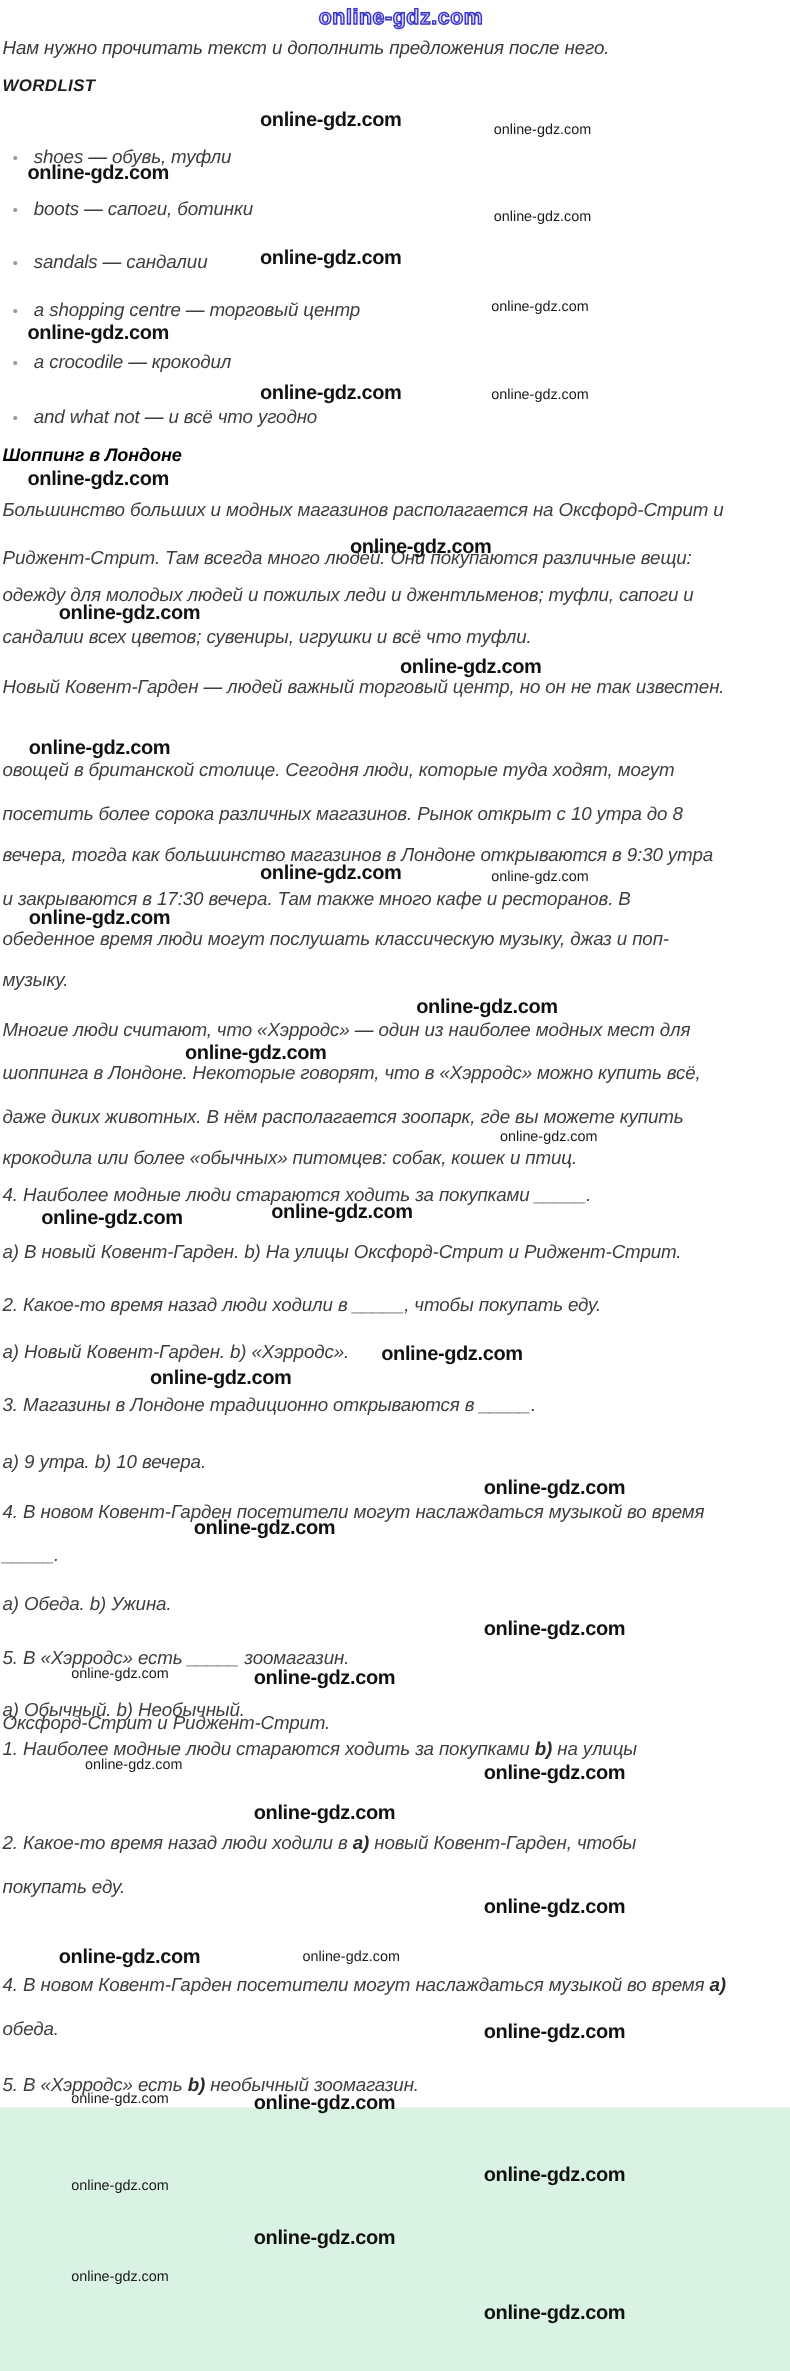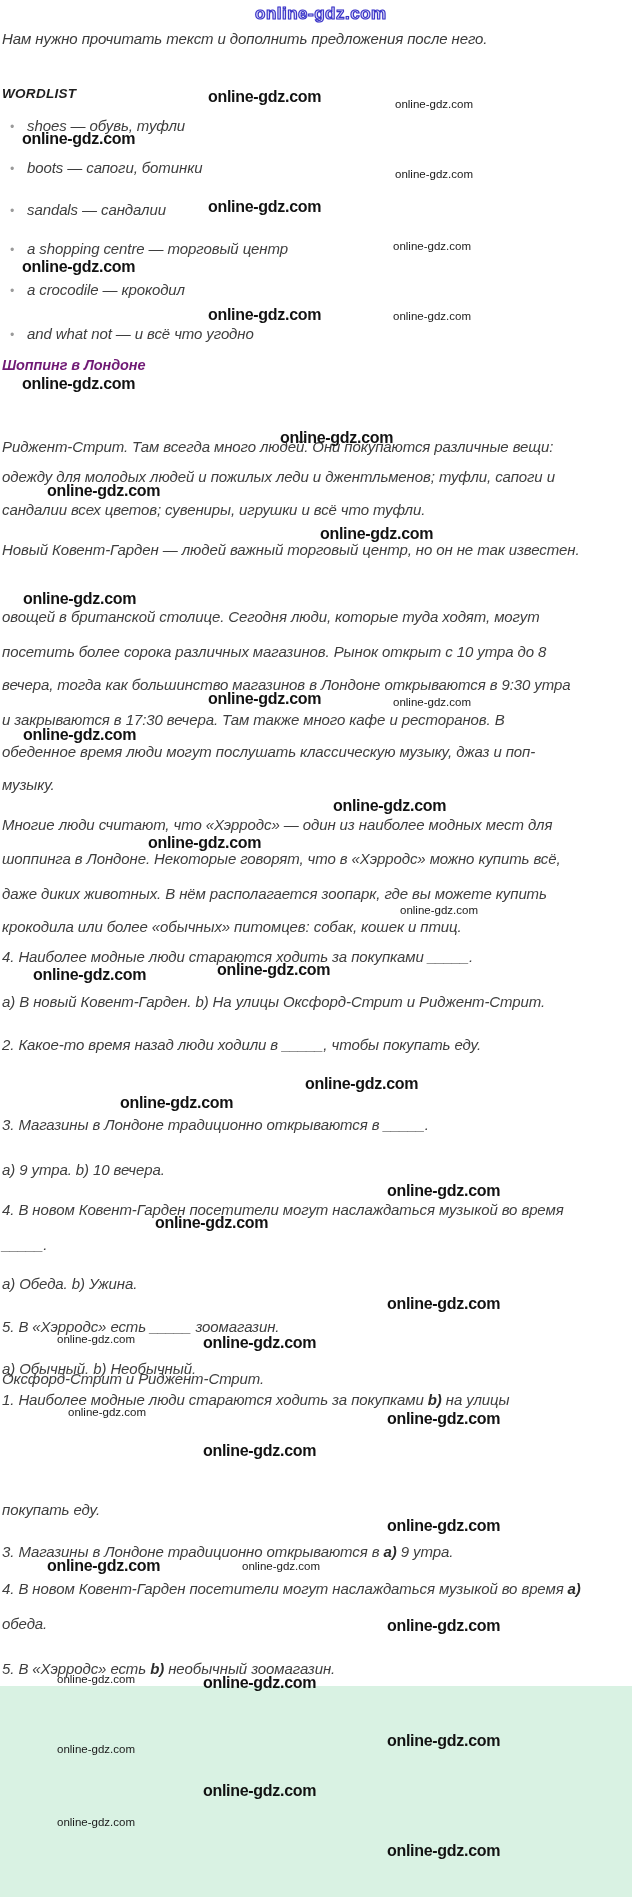--- a/index.html
+++ b/index.html
@@ -6,22 +6,22 @@
   body{
     width:632px;height:1897px;position:relative;overflow:hidden;
     font-family:"Liberation Sans","DejaVu Sans",sans-serif;
   }
   .page{position:absolute;inset:0;}
   .line{
     position:absolute;left:2px;white-space:nowrap;
     font-size:15px;line-height:1.2;color:#3e3e3e;letter-spacing:-0.1px;font-style:italic;
   }
   .intro{color:#3a3a3a;}
-  .wordlist-title{font-weight:700;font-size:13.5px;color:#1e1e1e;letter-spacing:0.3px;margin-top:25px;}
-  .story-title{font-weight:700;font-size:14.5px;color:#701a75;}
+  .wordlist-title{font-weight:700;font-size:13.5px;color:#1e1e1e;letter-spacing:0.3px;}
+  .story-title{font-weight:700;font-size:14.5px;color:#000000;}
   .wl{left:10px;}
   .wl .bullet{display:inline-block;width:17px;color:#9a9a9a;font-size:12px;}
   .ans b{font-weight:700;color:#2c2c2c;}
   
   .logo-wm{
     position:absolute;left:255px;top:4px;white-space:nowrap;
     font-size:17px;font-weight:700;letter-spacing:0.5px;
     color:#d8d7f5;-webkit-text-stroke:1.1px #3a34c8;text-shadow:0 0 1px #3a34c8;
   }
   .b-wm{position:absolute;white-space:nowrap;font-weight:700;font-size:16px;color:#121212;letter-spacing:-0.3px;}
@@ -42,50 +42,52 @@
 
   <div class="line wl" style="top:117px"><span class="bullet">•</span><span>shoes — обувь, туфли</span></div>
   <div class="line wl" style="top:159px"><span class="bullet">•</span><span>boots — сапоги, ботинки</span></div>
   <div class="line wl" style="top:201px"><span class="bullet">•</span><span>sandals — сандалии</span></div>
   <div class="line wl" style="top:240px"><span class="bullet">•</span><span>a shopping centre — торговый центр</span></div>
   <div class="line wl" style="top:281px"><span class="bullet">•</span><span>a crocodile — крокодил</span></div>
   <div class="line wl" style="top:325px"><span class="bullet">•</span><span>and what not — и всё что угодно</span></div>
 
   <div class="line story-title" style="top:357px">Шоппинг в Лондоне</div>
 
+  <div class="line" style="top:400px">Большинство больших и модных магазинов располагается на Оксфорд-Стрит и</div>
   <div class="line" style="top:438px">Риджент-Стрит. Там всегда много людей. Они покупаются различные вещи:</div>
   <div class="line" style="top:468px">одежду для молодых людей и пожилых леди и джентльменов; туфли, сапоги и</div>
   <div class="line" style="top:501px">сандалии всех цветов; сувениры, игрушки и всё что туфли.</div>
   <div class="line" style="top:541px">Новый Ковент-Гарден — людей важный торговый центр, но он не так известен.</div>
   <div class="line" style="top:608px">овощей в британской столице. Сегодня люди, которые туда ходят, могут</div>
   <div class="line" style="top:643px">посетить более сорока различных магазинов. Рынок открыт с 10 утра до 8</div>
   <div class="line" style="top:676px">вечера, тогда как большинство магазинов в Лондоне открываются в 9:30 утра</div>
   <div class="line" style="top:711px">и закрываются в 17:30 вечера. Там также много кафе и ресторанов. В</div>
   <div class="line" style="top:743px">обеденное время люди могут послушать классическую музыку, джаз и поп-</div>
   <div class="line" style="top:776px">музыку.</div>
   <div class="line" style="top:816px">Многие люди считают, что «Хэрродс» — один из наиболее модных мест для</div>
   <div class="line" style="top:850px">шоппинга в Лондоне. Некоторые говорят, что в «Хэрродс» можно купить всё,</div>
   <div class="line" style="top:885px">даже диких животных. В нём располагается зоопарк, где вы можете купить</div>
   <div class="line" style="top:918px">крокодила или более «обычных» питомцев: собак, кошек и птиц.</div>
 
   <div class="line" style="top:948px">4. Наиболее модные люди стараются ходить за покупками _____.</div>
   <div class="line" style="top:993px">a) В новый Ковент-Гарден. b) На улицы Оксфорд-Стрит и Риджент-Стрит.</div>
   <div class="line" style="top:1036px">2. Какое-то время назад люди ходили в _____, чтобы покупать еду.</div>
+  <div class="line" style="top:1073px">a) Новый Ковент-Гарден. b) «Хэрродс».</div>
   <div class="line" style="top:1116px">3. Магазины в Лондоне традиционно открываются в _____.</div>
   <div class="line" style="top:1161px">a) 9 утра. b) 10 вечера.</div>
   <div class="line" style="top:1201px">4. В новом Ковент-Гарден посетители могут наслаждаться музыкой во время</div>
   <div class="line" style="top:1236px">_____.</div>
   <div class="line" style="top:1275px">a) Обеда. b) Ужина.</div>
   <div class="line" style="top:1318px">5. В «Хэрродс» есть _____ зоомагазин.</div>
   <div class="line" style="top:1360px">a) Обычный. b) Необычный.</div>
 
   <div class="line ans" style="top:1391px"><span>1. Наиболее модные люди стараются ходить за покупками </span><b>b)</b><span> на улицы</span></div>
   <div class="line ans" style="top:1370px"><span>Оксфорд-Стрит и Риджент-Стрит.</span><b></b><span></span></div>
+  <div class="line ans" style="top:1466px"><span>2. Какое-то время назад люди ходили в </span><b>a)</b><span> новый Ковент-Гарден, чтобы</span></div>
   <div class="line ans" style="top:1501px"><span>покупать еду.</span><b></b><span></span></div>
-  <div class="line ans" style="top:1543px"><span>3. Магазины в Лондоне традиционно открываются в </span><b>a)</b><span> 9 утра.</span></div>
   <div class="line ans" style="top:1580px"><span>4. В новом Ковент-Гарден посетители могут наслаждаться музыкой во время </span><b>a)</b><span></span></div>
   <div class="line ans" style="top:1615px"><span>обеда.</span><b></b><span></span></div>
   <div class="line ans" style="top:1660px"><span>5. В «Хэрродс» есть </span><b>b)</b><span> необычный зоомагазин.</span></div>
 
   <div class="answer-box">
     
     
     
     
     

